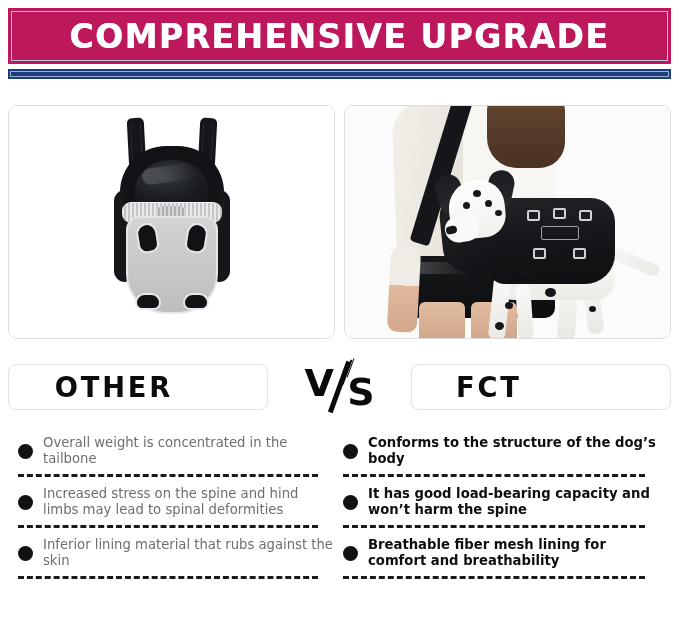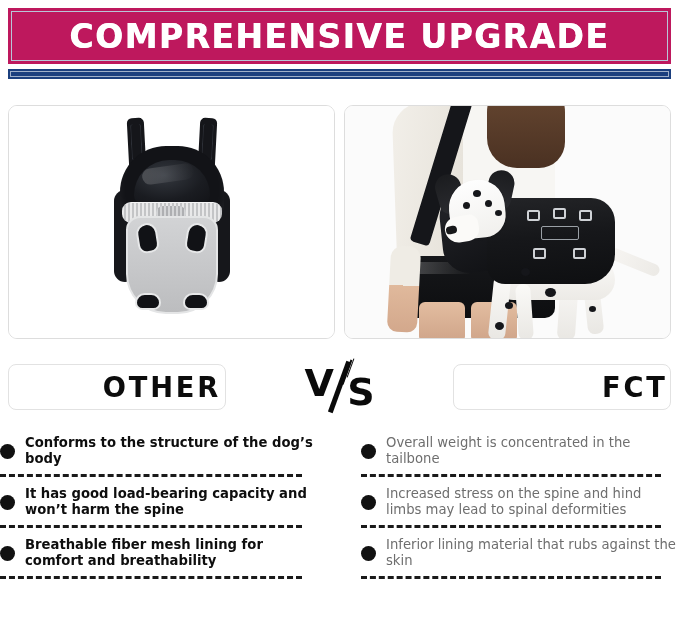--- a/index.html
+++ b/index.html
@@ -279,21 +279,22 @@
     justify-content: space-between;
   }
   .brand-box {
     width: 216px;
     height: 44px;
     border: 1px solid #e2e2e2;
     border-radius: 8px;
     background: #ffffff;
     display: flex;
     align-items: center;
-    justify-content: flex-end;
+    justify-content: flex-start;
+    padding-left: 42px;
   }
   .brand-box-label {
     font-family: "DejaVu Sans", sans-serif;
     font-size: 29px;
     font-weight: bold;
     color: #0c0c0c;
     letter-spacing: 3px;
     transform: scaleX(0.94);
     line-height: 1;
   }
@@ -467,53 +468,53 @@
   </div>
 
   <div class="brand-box">
     <span class="brand-box-label">FCT</span>
   </div>
 
 </div>
 
 <div class="cols">
 
+  <div class="col left">
+    <div class="bullet-item">
+      <span class="bullet-dot"></span>
+      <span class="bullet-text">Overall weight is concentrated in the tailbone</span>
+    </div>
+    <div class="dash-sep"></div>
+
+    <div class="bullet-item">
+      <span class="bullet-dot"></span>
+      <span class="bullet-text">Increased stress on the spine and hind limbs may lead to spinal deformities</span>
+    </div>
+    <div class="dash-sep"></div>
+
+    <div class="bullet-item">
+      <span class="bullet-dot"></span>
+      <span class="bullet-text">Inferior lining material that rubs against the skin</span>
+    </div>
+    <div class="dash-sep"></div>
+  </div>
+
   <div class="col right">
     <div class="bullet-item">
       <span class="bullet-dot"></span>
       <span class="bullet-text">Conforms to the structure of the dog’s body</span>
     </div>
     <div class="dash-sep"></div>
 
     <div class="bullet-item">
       <span class="bullet-dot"></span>
       <span class="bullet-text">It has good load-bearing capacity and won’t harm the spine</span>
     </div>
     <div class="dash-sep"></div>
 
     <div class="bullet-item">
       <span class="bullet-dot"></span>
       <span class="bullet-text">Breathable fiber mesh lining for comfort and breathability</span>
     </div>
     <div class="dash-sep"></div>
   </div>
 
-  <div class="col left">
-    <div class="bullet-item">
-      <span class="bullet-dot"></span>
-      <span class="bullet-text">Overall weight is concentrated in the tailbone</span>
-    </div>
-    <div class="dash-sep"></div>
-
-    <div class="bullet-item">
-      <span class="bullet-dot"></span>
-      <span class="bullet-text">Increased stress on the spine and hind limbs may lead to spinal deformities</span>
-    </div>
-    <div class="dash-sep"></div>
-
-    <div class="bullet-item">
-      <span class="bullet-dot"></span>
-      <span class="bullet-text">Inferior lining material that rubs against the skin</span>
-    </div>
-    <div class="dash-sep"></div>
-  </div>
-
 </div>
 
 </body></html>

